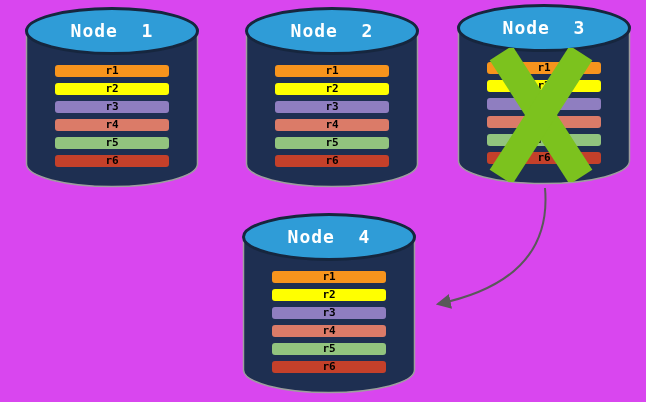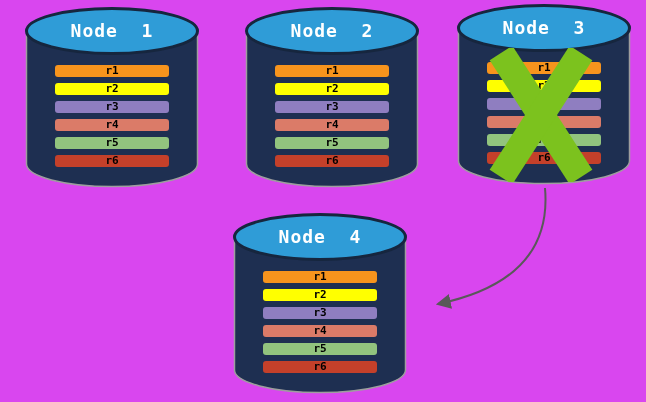--- a/index.html
+++ b/index.html
@@ -84,21 +84,21 @@
       <div class="bar" style="background-color: rgb(219, 123, 104);"><span>r4</span></div>
       <div class="bar" style="background-color: rgb(146, 196, 126);"><span>r5</span></div>
       <div class="bar" style="background-color: rgb(196, 64, 42);"><span>r6</span></div>
     </div>
     <svg class="x-svg" width="104" height="134" viewBox="0 0 104 134" style="left:32px; top:44px;">
       <line class="x-stroke" x1="12" y1="5" x2="92" y2="129" stroke-width="27" style="stroke: rgb(124, 194, 30);"></line>
       <line class="x-stroke" x1="92" y1="5" x2="12" y2="129" stroke-width="27" style="stroke: rgb(124, 194, 30);"></line>
     </svg>
   </div>
 
-  <div class="node" style="left:233px; top:213px;">
+  <div class="node" style="left:242px; top:213px;">
     <svg class="cyl-svg" width="174" height="182" viewBox="0 0 174 182">
       <path class="cyl-body" d="M1.5,24 A85.5,22.5 0 0 1 172.5,24 L172.5,157 A85.5,22.5 0 0 1 1.5,157 Z" style="fill: rgb(30, 47, 81);"></path>
       <ellipse class="cyl-top" cx="87" cy="24" rx="85.5" ry="22.5" style="fill: rgb(47, 156, 215);"></ellipse>
     </svg>
     <div class="node-title" style="color: rgb(255, 255, 255);">Node  4</div>
     <div class="bars">
       <div class="bar" style="background-color: rgb(247, 148, 29);"><span>r1</span></div>
       <div class="bar" style="background-color: rgb(255, 255, 0);"><span>r2</span></div>
       <div class="bar" style="background-color: rgb(143, 126, 192);"><span>r3</span></div>
       <div class="bar" style="background-color: rgb(219, 123, 104);"><span>r4</span></div>

